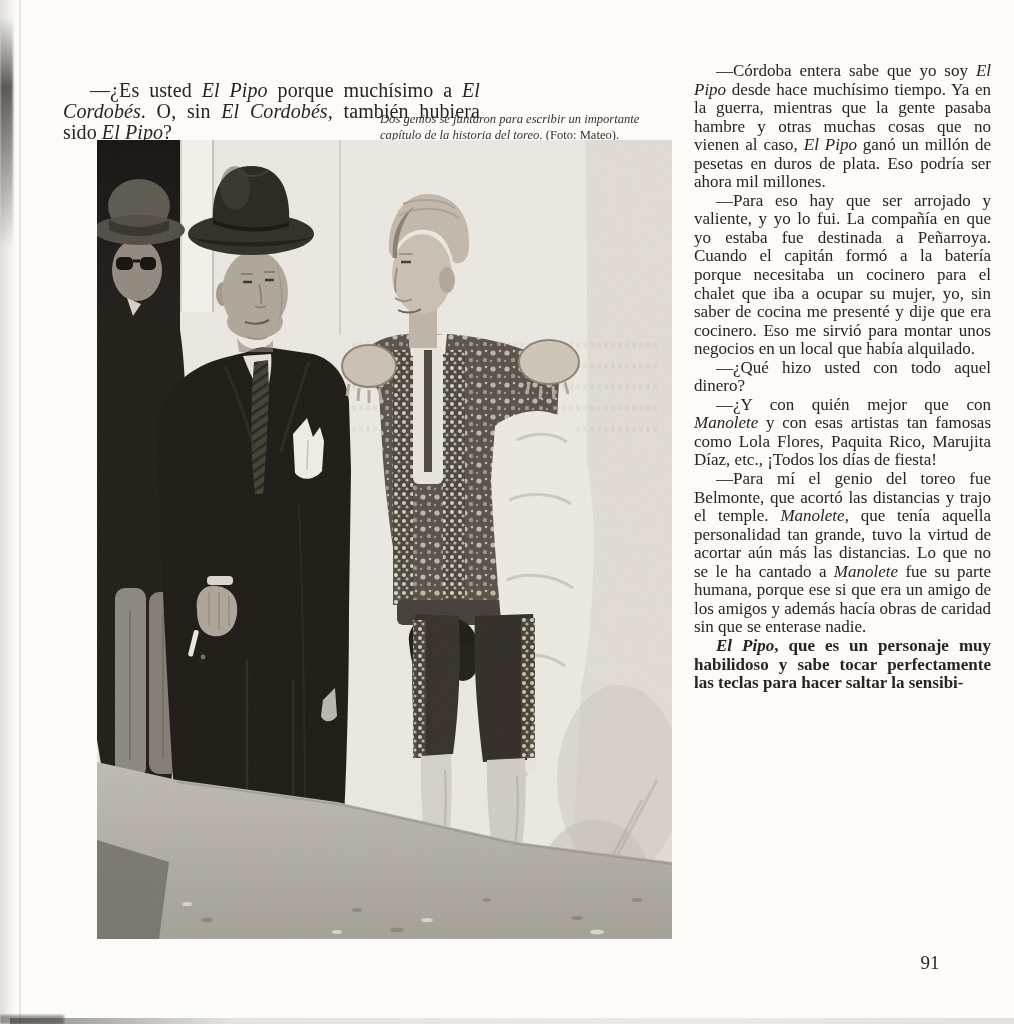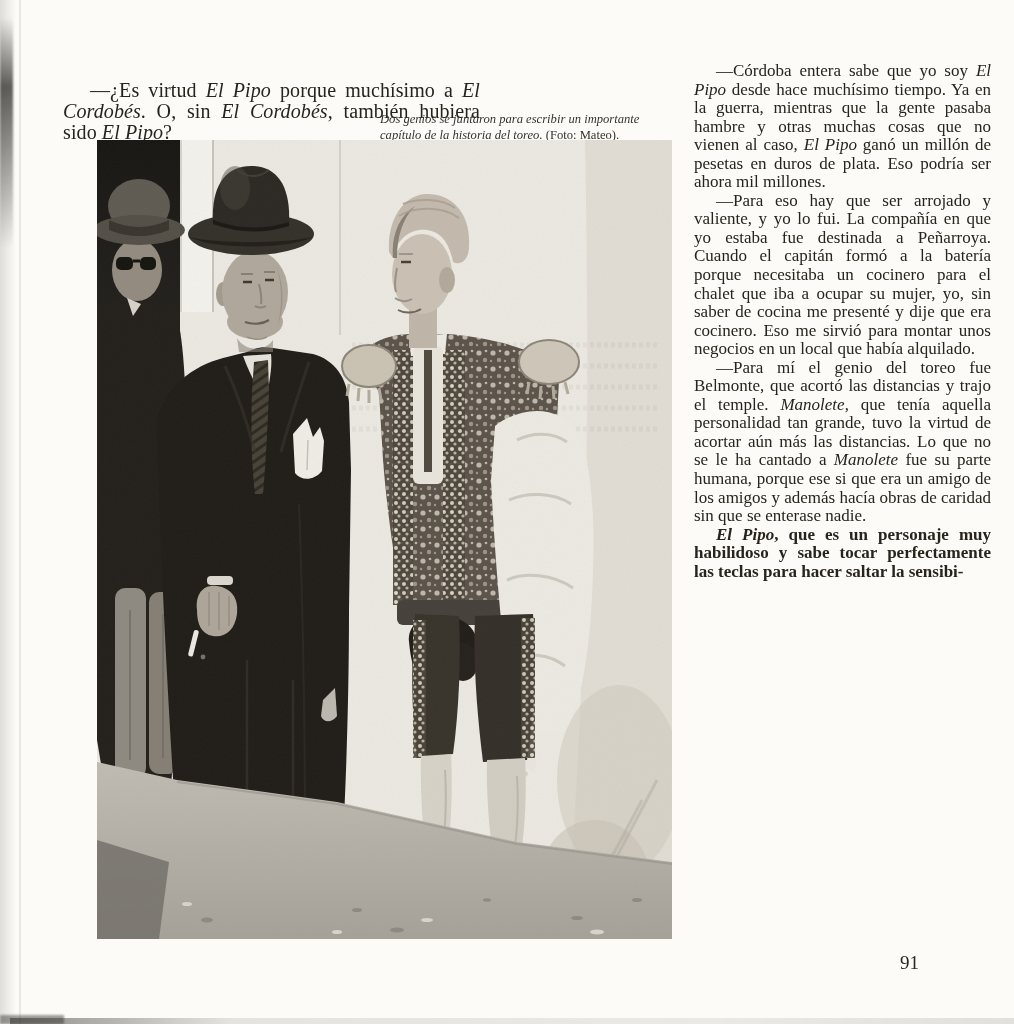--- a/index.html
+++ b/index.html
@@ -32,38 +32,38 @@
   .col-right{
     position:absolute; left:694px; top:62px; width:297px;
     font-size:17px; line-height:18.55px; text-align:justify;
   }
   .col-right p{margin:0; text-indent:22px;}
   .col-right p.bold{font-weight:bold;font-family:Liberation Serif, serif;}
   .it{font-style:italic;}
   .bd{font-weight:bold;}
   .page-number{
     position:absolute; left:900px; top:952px; width:60px;
-    font-size:19px; text-align:left; color:#2a2620;
+    font-size:19px; text-align:center; color:#2a2620;
   }
   
   .photo{position:absolute; left:97px; top:140px; width:575px; height:799px; overflow:hidden;}
   .photo svg{display:block;}
 </style>
 </head>
 <body>
 
 <div class="page">
 
   <div class="gutter-light"></div>
   <div class="gutter-shadow"></div>
   <div class="fold-line"></div>
   <div class="bottom-streak"></div>
   <div class="bottom-smudge"></div>
 
-  <p class="intro"><span>—¿Es virtud </span><span class="it">El Pipo</span><span> porque muchísimo a </span><span class="it">El Cordobés</span><span>. O, sin </span><span class="it">El Cordobés</span><span>, también hubiera sido </span><span class="it">El Pipo</span><span>?</span></p>
+  <p class="intro"><span>—¿Es usted </span><span class="it">El Pipo</span><span> porque muchísimo a </span><span class="it">El Cordobés</span><span>. O, sin </span><span class="it">El Cordobés</span><span>, también hubiera sido </span><span class="it">El Pipo</span><span>?</span></p>
 
   <p class="caption"><span class="it">Dos genios se juntaron para escribir un importante capítulo de la historia del toreo.</span><span> (Foto: Mateo).</span></p>
 
   <div class="photo">
     <svg width="575" height="799" viewBox="0 0 575 799">
       <defs>
         <linearGradient id="doorGrad" x1="0" y1="0" x2="0" y2="1">
           <stop offset="0" stop-color="#171512"></stop>
             <stop offset=".6" stop-color="#2b2823"></stop>
             <stop offset="1" stop-color="#56524b"></stop>
@@ -258,19 +258,21 @@
         <path d="M80,642 L240,664 L420,704 L575,724" stroke="#8f8b83" stroke-width="2" opacity=".5" fill="none"></path>
       </g>
 
       <rect x="0" y="0" width="575" height="799" filter="url(#grain)"></rect>
     </svg>
   </div>
 
   <div class="col-right">
       <p><span>—Córdoba entera sabe que yo soy </span><span class="it">El Pipo</span><span> desde hace muchísimo tiempo. Ya en la guerra, mientras que la gente pasaba hambre y otras muchas cosas que no vienen al caso, </span><span class="it">El Pipo</span><span> ganó un millón de pesetas en duros de plata. Eso podría ser ahora mil millones.</span></p>
       <p><span>—Para eso hay que ser arrojado y valiente, y yo lo fui. La compañía en que yo estaba fue destinada a Peñarroya. Cuando el capitán formó a la batería porque necesitaba un cocinero para el chalet que iba a ocupar su mujer, yo, sin saber de cocina me presenté y dije que era cocinero. Eso me sirvió para montar unos negocios en un local que había alquilado.</span></p>
+      <p><span>—¿Qué hizo usted con todo aquel dinero?</span></p>
+      <p><span>—¿Y con quién mejor que con </span><span class="it">Manolete</span><span> y con esas artistas tan famosas como Lola Flores, Paquita Rico, Marujita Díaz, etc., ¡Todos los días de fiesta!</span></p>
       <p><span>—Para mí el genio del toreo fue Belmonte, que acortó las distancias y trajo el temple. </span><span class="it">Manolete</span><span>, que tenía aquella personalidad tan grande, tuvo la virtud de acortar aún más las distancias. Lo que no se le ha cantado a </span><span class="it">Manolete</span><span> fue su parte humana, porque ese si que era un amigo de los amigos y además hacía obras de caridad sin que se enterase nadie.</span></p>
       <p class="bold"><span class="it bd">El Pipo</span><span class="bd">, que es un personaje muy habilidoso y sabe tocar perfectamente las teclas para hacer saltar la sensibi-</span></p>
     </div>
 
   <div class="page-number">91</div>
 
 </div>
 
 </body></html>

